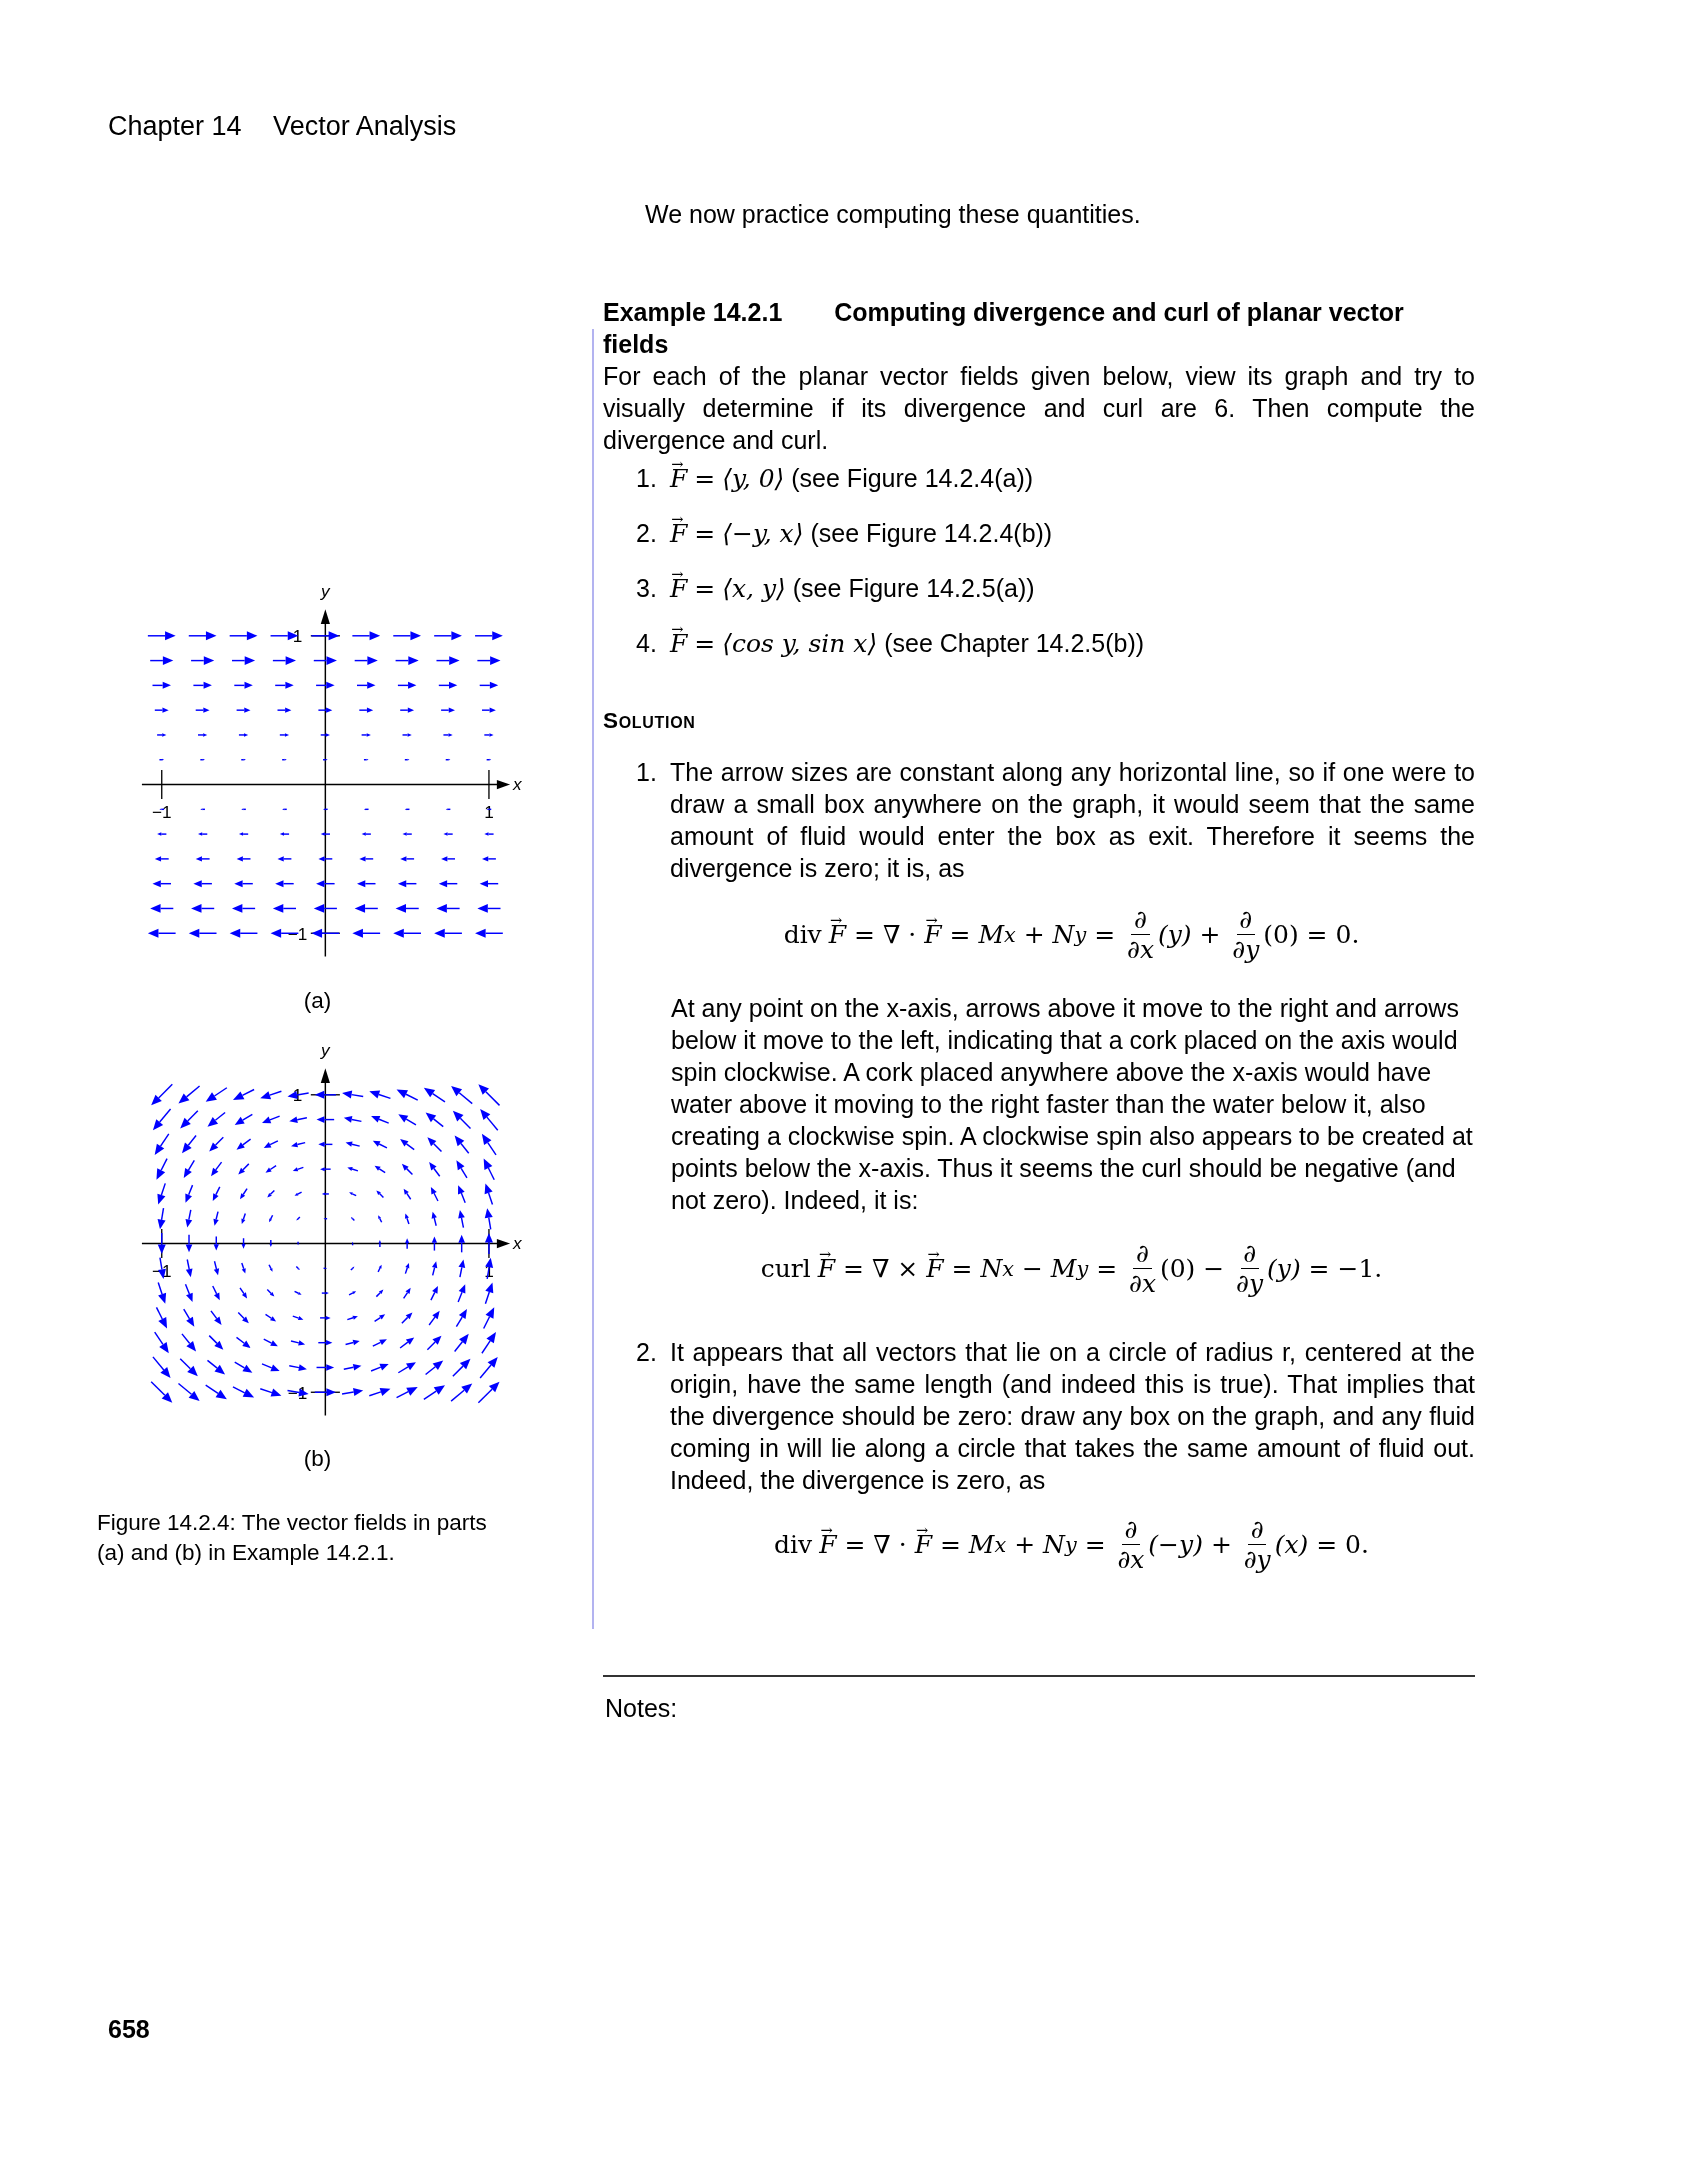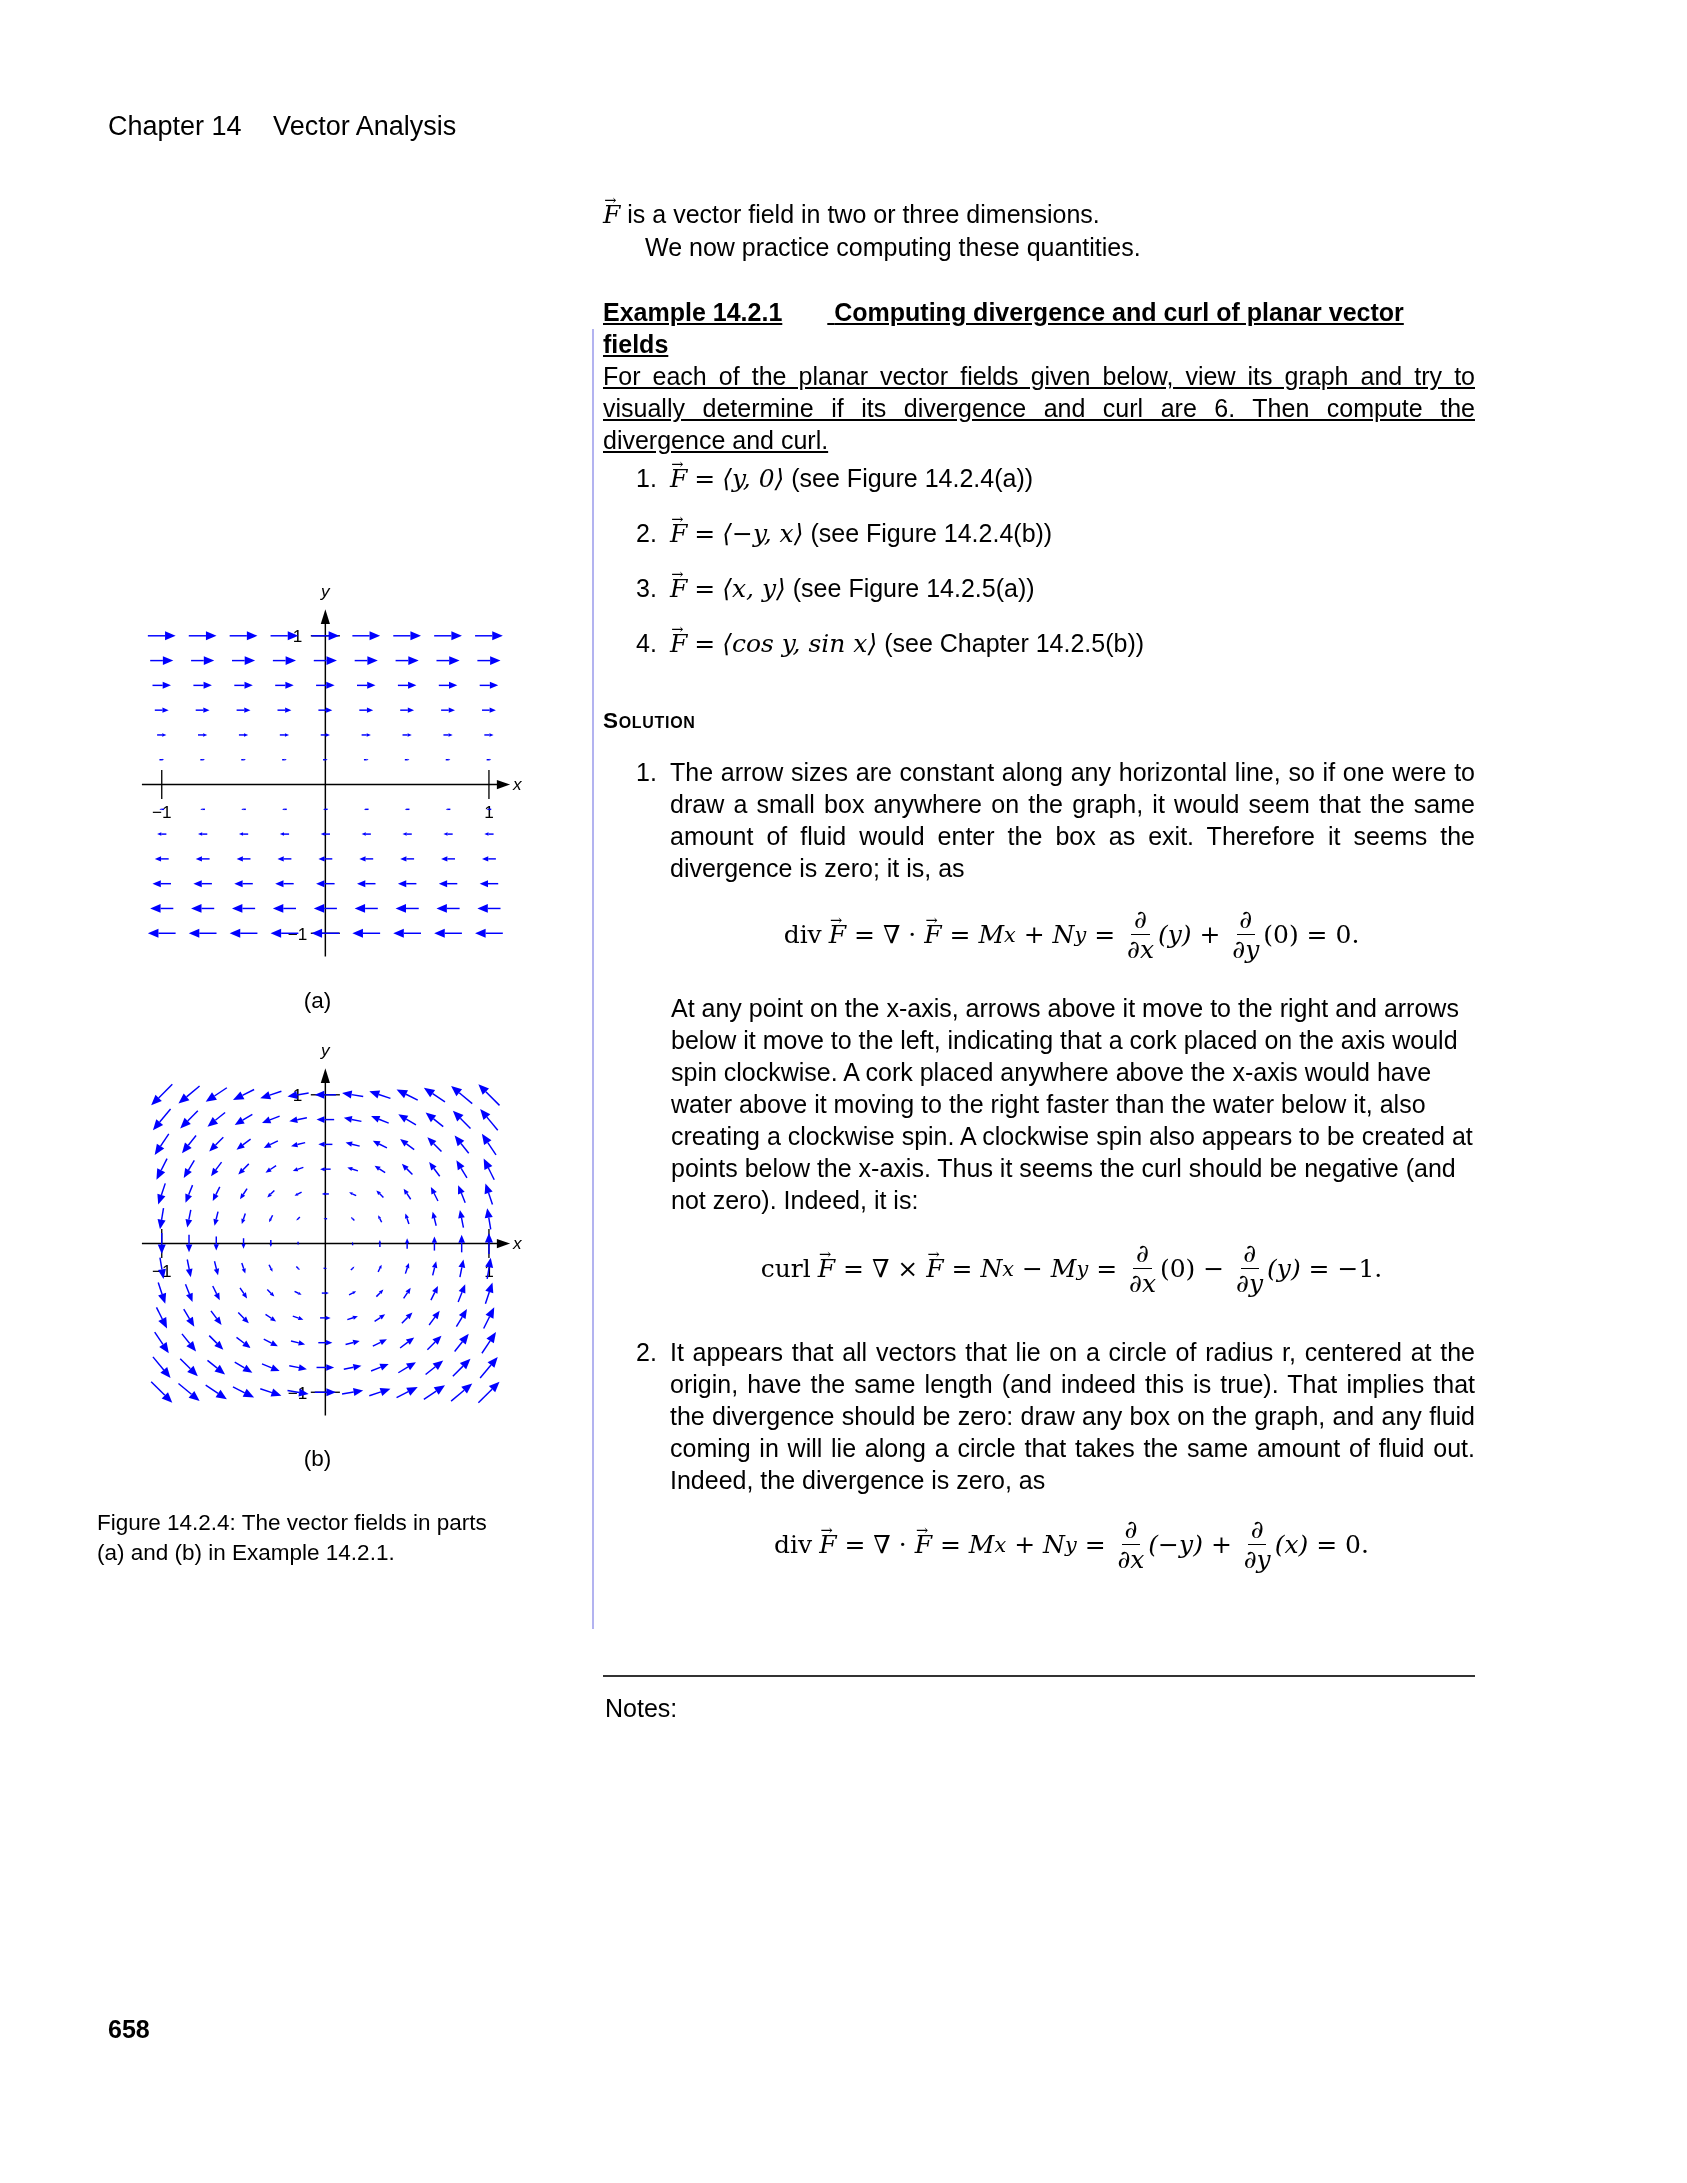--- a/index.html
+++ b/index.html
@@ -639,25 +639,24 @@
       <polygon points="556,524 549.4380490705888,540.0654660685583 539.9345339314417,530.5619509294112" fill="#0000ff"></polygon>
     </svg>
 </div>
 <div class="abs fig-label" style="left:291px; top:1446px; width:53px;">(b)</div>
 
 <div class="abs caption">Figure 14.2.4: The vector fields in parts (a) and (b) in Example 14.2.1.</div>
 
 <div class="abs vrule"></div>
 
 <div class="abs main" style="top:198px;">
-  <p class="p"><span class="m vec">F</span> <span>is a vector field in two or three dimensions.</span></p>
   <p class="p indent">We now practice computing these quantities.</p>
 </div>
 
-<div class="abs main" style="top:296px;text-decoration:underline;">
+<div class="abs main" style="top:296px;">
   <div class="ex-title">
     <span class="num">Example 14.2.1</span>
     <span>Computing divergence and curl of planar vector fields</span>
   </div>
   <p class="p">For each of the planar vector fields given below, view its graph and try to visually determine if its divergence and curl are 6.  Then compute the divergence and curl.</p>
 </div>
 
 <div class="abs main" style="top:451px; left:636px; width:794px; line-height:54px;">
   <ul class="list">
     <li><span class="n">1.</span><span class="m vec">F</span> <span class="mr">=</span> <span class="m">⟨y, 0⟩</span> <span>(see Figure 14.2.4(a))</span></li>

